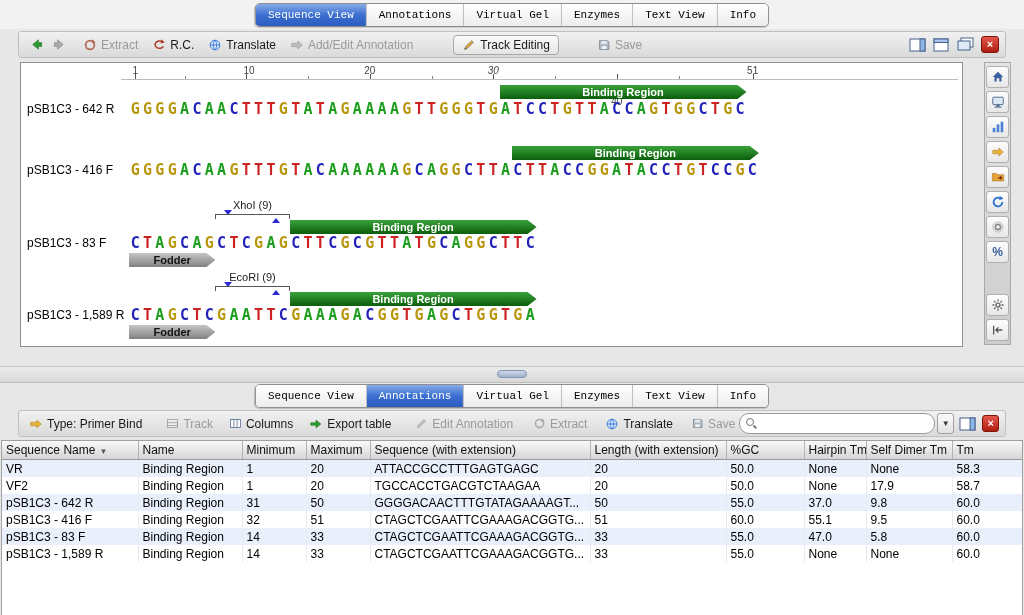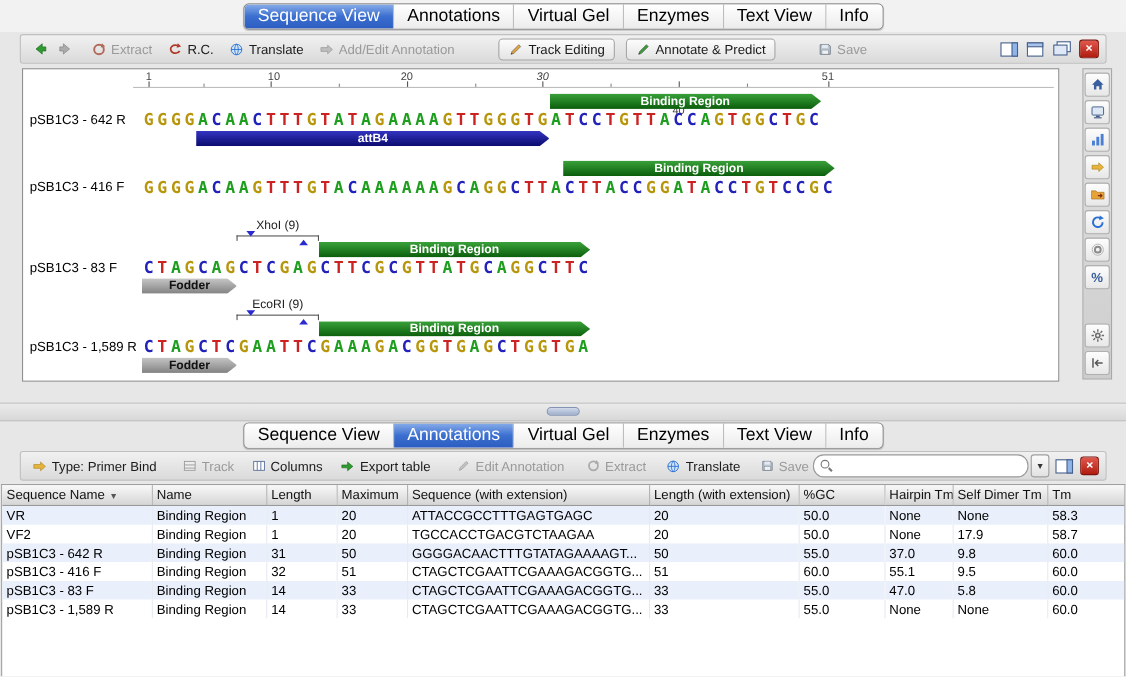--- a/index.html
+++ b/index.html
@@ -7,22 +7,22 @@
        font-family:"Liberation Sans","DejaVu Sans",sans-serif;overflow:hidden;
        -webkit-font-smoothing:antialiased;}
   #topstrip{position:absolute;left:0;top:0;width:1024px;height:29px;background:#f2f2f2;}
 
   
   .tabbar{position:absolute;left:50%;transform:translateX(-50%);display:flex;height:22px;
           border:1px solid #8e8e8e;border-radius:5px;background:#fff;overflow:hidden;
           box-shadow:0 1px 1px rgba(0,0,0,.18);}
   #tabbar-top{top:3px;}
   #tabbar-bottom{top:384px;}
-  .tab{font-size:16px;line-height:22px;padding:0 12px;background:linear-gradient(#ffffff,#ececec);
-       border-left:1px solid #bdbdbd;color:#000;cursor:default;white-space:nowrap;}
+  .tab{font-size:11px;line-height:22px;padding:0 12px;background:linear-gradient(#ffffff,#ececec);
+       border-left:1px solid #bdbdbd;color:#000;cursor:default;white-space:nowrap;font-family:Liberation Mono, monospace;}
   .tab:first-child{border-left:none;}
   .tab.sel{background:linear-gradient(#86abe8,#3b6fd0 50%,#2d5cc0);color:#fff;}
 
   
   .toolbar{position:absolute;display:flex;align-items:center;background:linear-gradient(#f1f1f1,#dadada);
            border:1px solid #c0c0c0;border-radius:3px;padding:0 6px;box-sizing:border-box;}
   #toolbar-top{left:18px;top:31px;width:988px;height:27px;}
   #toolbar-bottom{left:18px;top:410px;width:988px;height:27px;}
   .tbtn{display:inline-flex;align-items:center;gap:4px;font-size:12px;color:#1a1a1a;padding:2px 4px;white-space:nowrap;}
   .tbtn.dis{color:#9a9a9a;}
@@ -143,27 +143,20 @@
         </svg>
       <span>Add/Edit Annotation</span>
     </span>
     <span class="tbtn framed" style="margin-left:36px">
       <svg width="14" height="14" viewBox="0 0 16 16">
           <path d="M3 13 L4 10 L11 3 L13 5 L6 12 Z" fill="#e0a23a" stroke="#555" stroke-width="0.6"></path>
           <path d="M3 13 L4.6 12.6 L3.4 11.4 Z" fill="#333"></path>
         </svg>
       <span>Track Editing</span>
     </span>
-    <span class="tbtn framed" style="margin-left:10px">
-      <svg width="14" height="14" viewBox="0 0 16 16">
-          <path d="M3 13 L4 10 L11 3 L13 5 L6 12 Z" fill="#3a9a3a" stroke="#555" stroke-width="0.6"></path>
-          <path d="M3 13 L4.6 12.6 L3.4 11.4 Z" fill="#333"></path>
-        </svg>
-      <span>Annotate &amp; Predict</span>
-    </span>
     <span class="tbtn dis" style="margin-left:34px">
       <svg width="14" height="14" viewBox="0 0 16 16">
           <path d="M3 3 H12 L13.5 4.5 V13 H3 Z" fill="#bcc5cf" stroke="#78828c"></path>
           <rect x="5" y="3.2" width="6" height="3.4" fill="#e3eaf1"></rect>
           <rect x="4.8" y="8.6" width="6.6" height="4.2" fill="#eef2f6" stroke="#78828c" stroke-width="0.5"></rect>
         </svg>
       <span>Save</span>
     </span>
     <span class="winbtn" style="margin-left:auto">
       <svg width="17" height="14" viewBox="0 0 17 14">
@@ -201,21 +194,20 @@
       <div class="rnum" style="left: 716.675px;">51</div>
       <div class="rtick" style="left: 731.675px;"></div>
       <div class="rtickm" style="left: 163.575px;"></div>
       <div class="rtickm" style="left: 287.075px;"></div>
       <div class="rtickm" style="left: 410.575px;"></div>
       <div class="rtickm" style="left: 534.075px;"></div>
       <div class="rtickm" style="left: 657.575px;"></div>
       <div class="rowname" style="top: 39px;">pSB1C3 - 642 R</div>
       <div class="seqtext" style="top: 38px; left: 108px;"><span style="color: rgb(184, 150, 12);">G</span><span style="color: rgb(184, 150, 12);">G</span><span style="color: rgb(184, 150, 12);">G</span><span style="color: rgb(184, 150, 12);">G</span><span style="color: rgb(30, 158, 30);">A</span><span style="color: rgb(34, 34, 187);">C</span><span style="color: rgb(30, 158, 30);">A</span><span style="color: rgb(30, 158, 30);">A</span><span style="color: rgb(34, 34, 187);">C</span><span style="color: rgb(204, 34, 34);">T</span><span style="color: rgb(204, 34, 34);">T</span><span style="color: rgb(204, 34, 34);">T</span><span style="color: rgb(184, 150, 12);">G</span><span style="color: rgb(204, 34, 34);">T</span><span style="color: rgb(30, 158, 30);">A</span><span style="color: rgb(204, 34, 34);">T</span><span style="color: rgb(30, 158, 30);">A</span><span style="color: rgb(184, 150, 12);">G</span><span style="color: rgb(30, 158, 30);">A</span><span style="color: rgb(30, 158, 30);">A</span><span style="color: rgb(30, 158, 30);">A</span><span style="color: rgb(30, 158, 30);">A</span><span style="color: rgb(184, 150, 12);">G</span><span style="color: rgb(204, 34, 34);">T</span><span style="color: rgb(204, 34, 34);">T</span><span style="color: rgb(184, 150, 12);">G</span><span style="color: rgb(184, 150, 12);">G</span><span style="color: rgb(184, 150, 12);">G</span><span style="color: rgb(204, 34, 34);">T</span><span style="color: rgb(184, 150, 12);">G</span><span style="color: rgb(30, 158, 30);">A</span><span style="color: rgb(204, 34, 34);">T</span><span style="color: rgb(34, 34, 187);">C</span><span style="color: rgb(34, 34, 187);">C</span><span style="color: rgb(204, 34, 34);">T</span><span style="color: rgb(184, 150, 12);">G</span><span style="color: rgb(204, 34, 34);">T</span><span style="color: rgb(204, 34, 34);">T</span><span style="color: rgb(30, 158, 30);">A</span><span style="color: rgb(34, 34, 187);">C</span><span style="color: rgb(34, 34, 187);">C</span><span style="color: rgb(30, 158, 30);">A</span><span style="color: rgb(184, 150, 12);">G</span><span style="color: rgb(204, 34, 34);">T</span><span style="color: rgb(184, 150, 12);">G</span><span style="color: rgb(184, 150, 12);">G</span><span style="color: rgb(34, 34, 187);">C</span><span style="color: rgb(204, 34, 34);">T</span><span style="color: rgb(184, 150, 12);">G</span><span style="color: rgb(34, 34, 187);">C</span></div>
       <div class="arrow binding" style="left: 478.5px; width: 247px; top: 22px;">Binding Region</div>
-      <div class="arrow attb" style="left: 157.4px; width: 321.1px; top: 56px;">attB4</div>
       <div class="rowname" style="top: 100px;">pSB1C3 - 416 F</div>
       <div class="seqtext" style="top: 99px; left: 108px;"><span style="color: rgb(184, 150, 12);">G</span><span style="color: rgb(184, 150, 12);">G</span><span style="color: rgb(184, 150, 12);">G</span><span style="color: rgb(184, 150, 12);">G</span><span style="color: rgb(30, 158, 30);">A</span><span style="color: rgb(34, 34, 187);">C</span><span style="color: rgb(30, 158, 30);">A</span><span style="color: rgb(30, 158, 30);">A</span><span style="color: rgb(184, 150, 12);">G</span><span style="color: rgb(204, 34, 34);">T</span><span style="color: rgb(204, 34, 34);">T</span><span style="color: rgb(204, 34, 34);">T</span><span style="color: rgb(184, 150, 12);">G</span><span style="color: rgb(204, 34, 34);">T</span><span style="color: rgb(30, 158, 30);">A</span><span style="color: rgb(34, 34, 187);">C</span><span style="color: rgb(30, 158, 30);">A</span><span style="color: rgb(30, 158, 30);">A</span><span style="color: rgb(30, 158, 30);">A</span><span style="color: rgb(30, 158, 30);">A</span><span style="color: rgb(30, 158, 30);">A</span><span style="color: rgb(30, 158, 30);">A</span><span style="color: rgb(184, 150, 12);">G</span><span style="color: rgb(34, 34, 187);">C</span><span style="color: rgb(30, 158, 30);">A</span><span style="color: rgb(184, 150, 12);">G</span><span style="color: rgb(184, 150, 12);">G</span><span style="color: rgb(34, 34, 187);">C</span><span style="color: rgb(204, 34, 34);">T</span><span style="color: rgb(204, 34, 34);">T</span><span style="color: rgb(30, 158, 30);">A</span><span style="color: rgb(34, 34, 187);">C</span><span style="color: rgb(204, 34, 34);">T</span><span style="color: rgb(204, 34, 34);">T</span><span style="color: rgb(30, 158, 30);">A</span><span style="color: rgb(34, 34, 187);">C</span><span style="color: rgb(34, 34, 187);">C</span><span style="color: rgb(184, 150, 12);">G</span><span style="color: rgb(184, 150, 12);">G</span><span style="color: rgb(30, 158, 30);">A</span><span style="color: rgb(204, 34, 34);">T</span><span style="color: rgb(30, 158, 30);">A</span><span style="color: rgb(34, 34, 187);">C</span><span style="color: rgb(34, 34, 187);">C</span><span style="color: rgb(204, 34, 34);">T</span><span style="color: rgb(184, 150, 12);">G</span><span style="color: rgb(204, 34, 34);">T</span><span style="color: rgb(34, 34, 187);">C</span><span style="color: rgb(34, 34, 187);">C</span><span style="color: rgb(184, 150, 12);">G</span><span style="color: rgb(34, 34, 187);">C</span></div>
       <div class="arrow binding" style="left: 490.85px; width: 247px; top: 83px;">Binding Region</div>
       <div class="rowname" style="top: 173px;">pSB1C3 - 83 F</div>
       <div class="seqtext" style="top: 172px; left: 108px;"><span style="color: rgb(34, 34, 187);">C</span><span style="color: rgb(204, 34, 34);">T</span><span style="color: rgb(30, 158, 30);">A</span><span style="color: rgb(184, 150, 12);">G</span><span style="color: rgb(34, 34, 187);">C</span><span style="color: rgb(30, 158, 30);">A</span><span style="color: rgb(184, 150, 12);">G</span><span style="color: rgb(34, 34, 187);">C</span><span style="color: rgb(204, 34, 34);">T</span><span style="color: rgb(34, 34, 187);">C</span><span style="color: rgb(184, 150, 12);">G</span><span style="color: rgb(30, 158, 30);">A</span><span style="color: rgb(184, 150, 12);">G</span><span style="color: rgb(34, 34, 187);">C</span><span style="color: rgb(204, 34, 34);">T</span><span style="color: rgb(204, 34, 34);">T</span><span style="color: rgb(34, 34, 187);">C</span><span style="color: rgb(184, 150, 12);">G</span><span style="color: rgb(34, 34, 187);">C</span><span style="color: rgb(184, 150, 12);">G</span><span style="color: rgb(204, 34, 34);">T</span><span style="color: rgb(204, 34, 34);">T</span><span style="color: rgb(30, 158, 30);">A</span><span style="color: rgb(204, 34, 34);">T</span><span style="color: rgb(184, 150, 12);">G</span><span style="color: rgb(34, 34, 187);">C</span><span style="color: rgb(30, 158, 30);">A</span><span style="color: rgb(184, 150, 12);">G</span><span style="color: rgb(184, 150, 12);">G</span><span style="color: rgb(34, 34, 187);">C</span><span style="color: rgb(204, 34, 34);">T</span><span style="color: rgb(204, 34, 34);">T</span><span style="color: rgb(34, 34, 187);">C</span></div>
       <div class="arrow binding" style="left: 268.55px; width: 247px; top: 157px;">Binding Region</div>
       <div class="arrow fodder" style="left: 108px; width: 86.45px; top: 190px;">Fodder</div>
       <div class="enzlabel" style="left: 164.45px; width: 134.1px; top: 136px;">XhoI (9)</div>
       <div class="enzbracket" style="left: 194.45px; width: 74.1px; top: 151px;"></div>
       <div class="caret-down" style="left: 202.8px; top: 147px;"></div>
@@ -385,21 +377,21 @@
           <col style="width: 136px;">
           <col style="width: 78px;">
           <col style="width: 62px;">
           <col style="width: 86px;">
           <col style="width: 74px;">
         </colgroup>
         <thead>
           <tr>
             <th>Sequence Name<span class="sort">▼</span></th>
             <th>Name</th>
-            <th>Length</th>
+            <th>Minimum</th>
             <th>Maximum</th>
             <th>Sequence (with extension)</th>
             <th>Length (with extension)</th>
             <th>%GC</th>
             <th>Hairpin Tm</th>
             <th>Self Dimer Tm</th>
             <th>Tm</th>
           </tr>
         </thead>
         <tbody>

